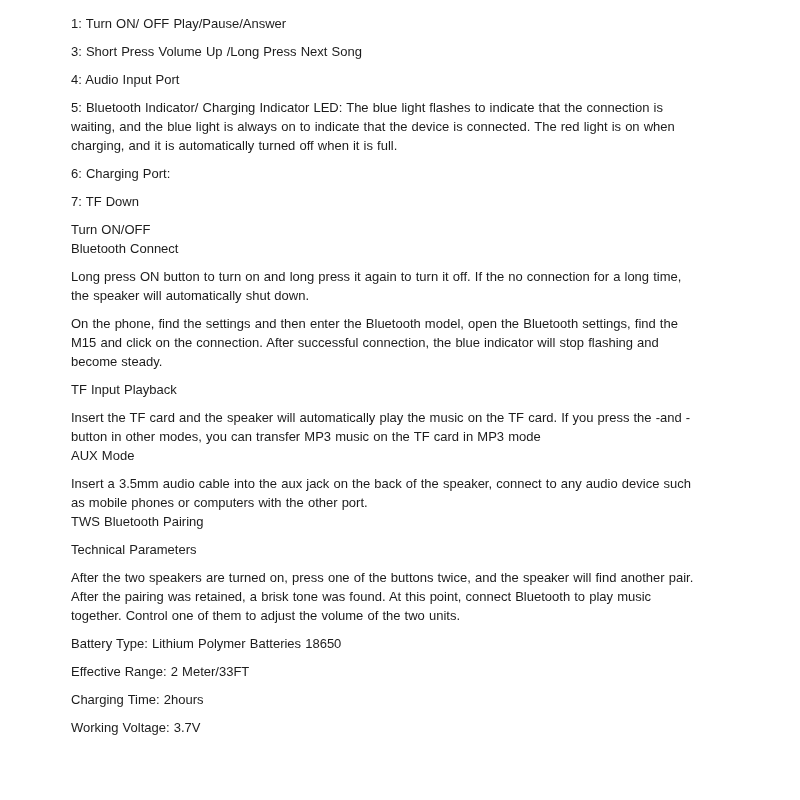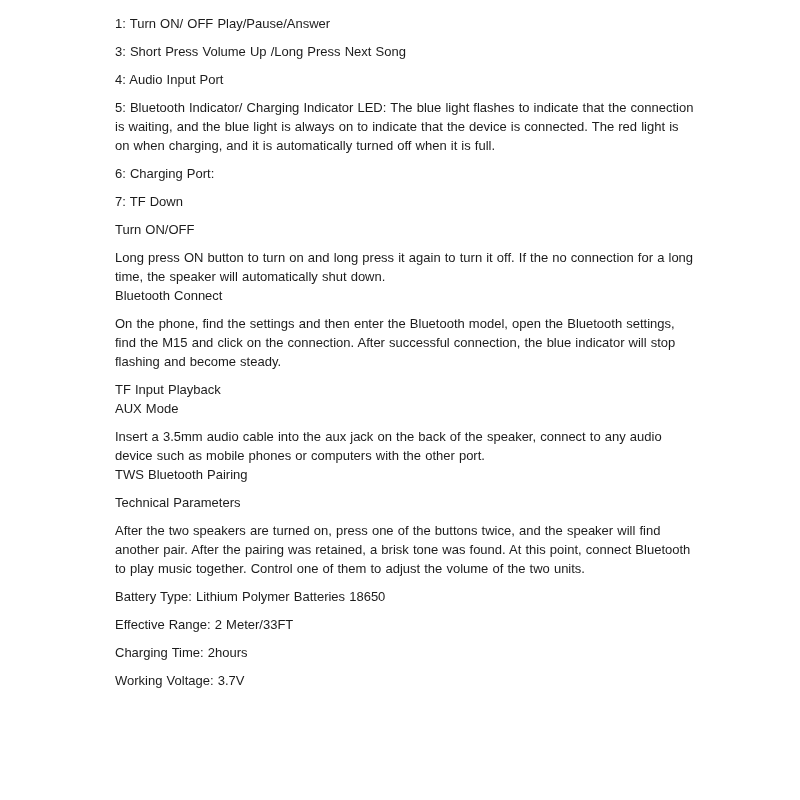--- a/index.html
+++ b/index.html
@@ -6,21 +6,21 @@
     margin: 0;
     padding: 0;
     background: #ffffff;
   }
   .page {
     position: relative;
     width: 800px;
     height: 800px;
     background: #ffffff;
     box-sizing: border-box;
-    padding: 14px 105px 0 115px;
+    padding: 14px 105px 0 71px;
     font-family: "Liberation Sans", sans-serif;
     font-size: 13px;
     line-height: 19px;
     color: #1c1c1c;
     overflow: hidden;
   }
   p.block {
     margin: 0 0 9px 0;
     white-space: normal;
     word-spacing: 0.5px;
@@ -33,24 +33,25 @@
 <body>
 
 <div class="page">
   <p class="block">1:  Turn ON/ OFF Play/Pause/Answer</p>
   <p class="block">3:  Short Press Volume Up /Long Press Next Song</p>
   <p class="block">4:  Audio Input Port</p>
   <p class="block">5:  Bluetooth Indicator/ Charging Indicator LED: The blue light flashes to indicate that the connection is waiting, and the blue light is always on to indicate that the device is connected. The red light is on when charging, and it is automatically turned off when it is full.</p>
   <p class="block">6:  Charging Port:</p>
   <p class="block">7:  TF Down</p>
   <p class="block">Turn ON/OFF</p>
+  <p class="block tight">Bluetooth Connect</p>
   <p class="block">Long press ON button to turn on and long press it again to turn it off. If the no connection for a long time, the speaker will automatically shut down.</p>
-  <p class="block tight">Bluetooth Connect</p>
   <p class="block">On the phone, find the settings and then enter the Bluetooth model, open the Bluetooth settings, find the M15 and click on the connection. After successful connection, the blue indicator will stop flashing and become steady.</p>
   <p class="block">TF Input Playback</p>
+  <p class="block">Insert the TF card and the speaker will automatically play the music on the TF card. If you press the -and - button in other modes, you can transfer MP3 music on the TF card in MP3 mode</p>
   <p class="block tight">AUX Mode</p>
   <p class="block">Insert a 3.5mm audio cable into the aux jack on the back of the speaker, connect to any audio device such as mobile phones or computers with the other port.</p>
   <p class="block tight">TWS Bluetooth Pairing</p>
   <p class="block">Technical Parameters</p>
   <p class="block">After the two speakers are turned on, press one of the buttons twice, and the speaker will find another pair. After the pairing was retained, a brisk tone was found. At this point, connect Bluetooth to play music together. Control one of them to adjust the volume of the two units.</p>
   <p class="block">Battery Type: Lithium Polymer Batteries 18650</p>
   <p class="block">Effective Range: 2 Meter/33FT</p>
   <p class="block">Charging Time: 2hours</p>
   <p class="block">Working Voltage: 3.7V</p>
 </div>

